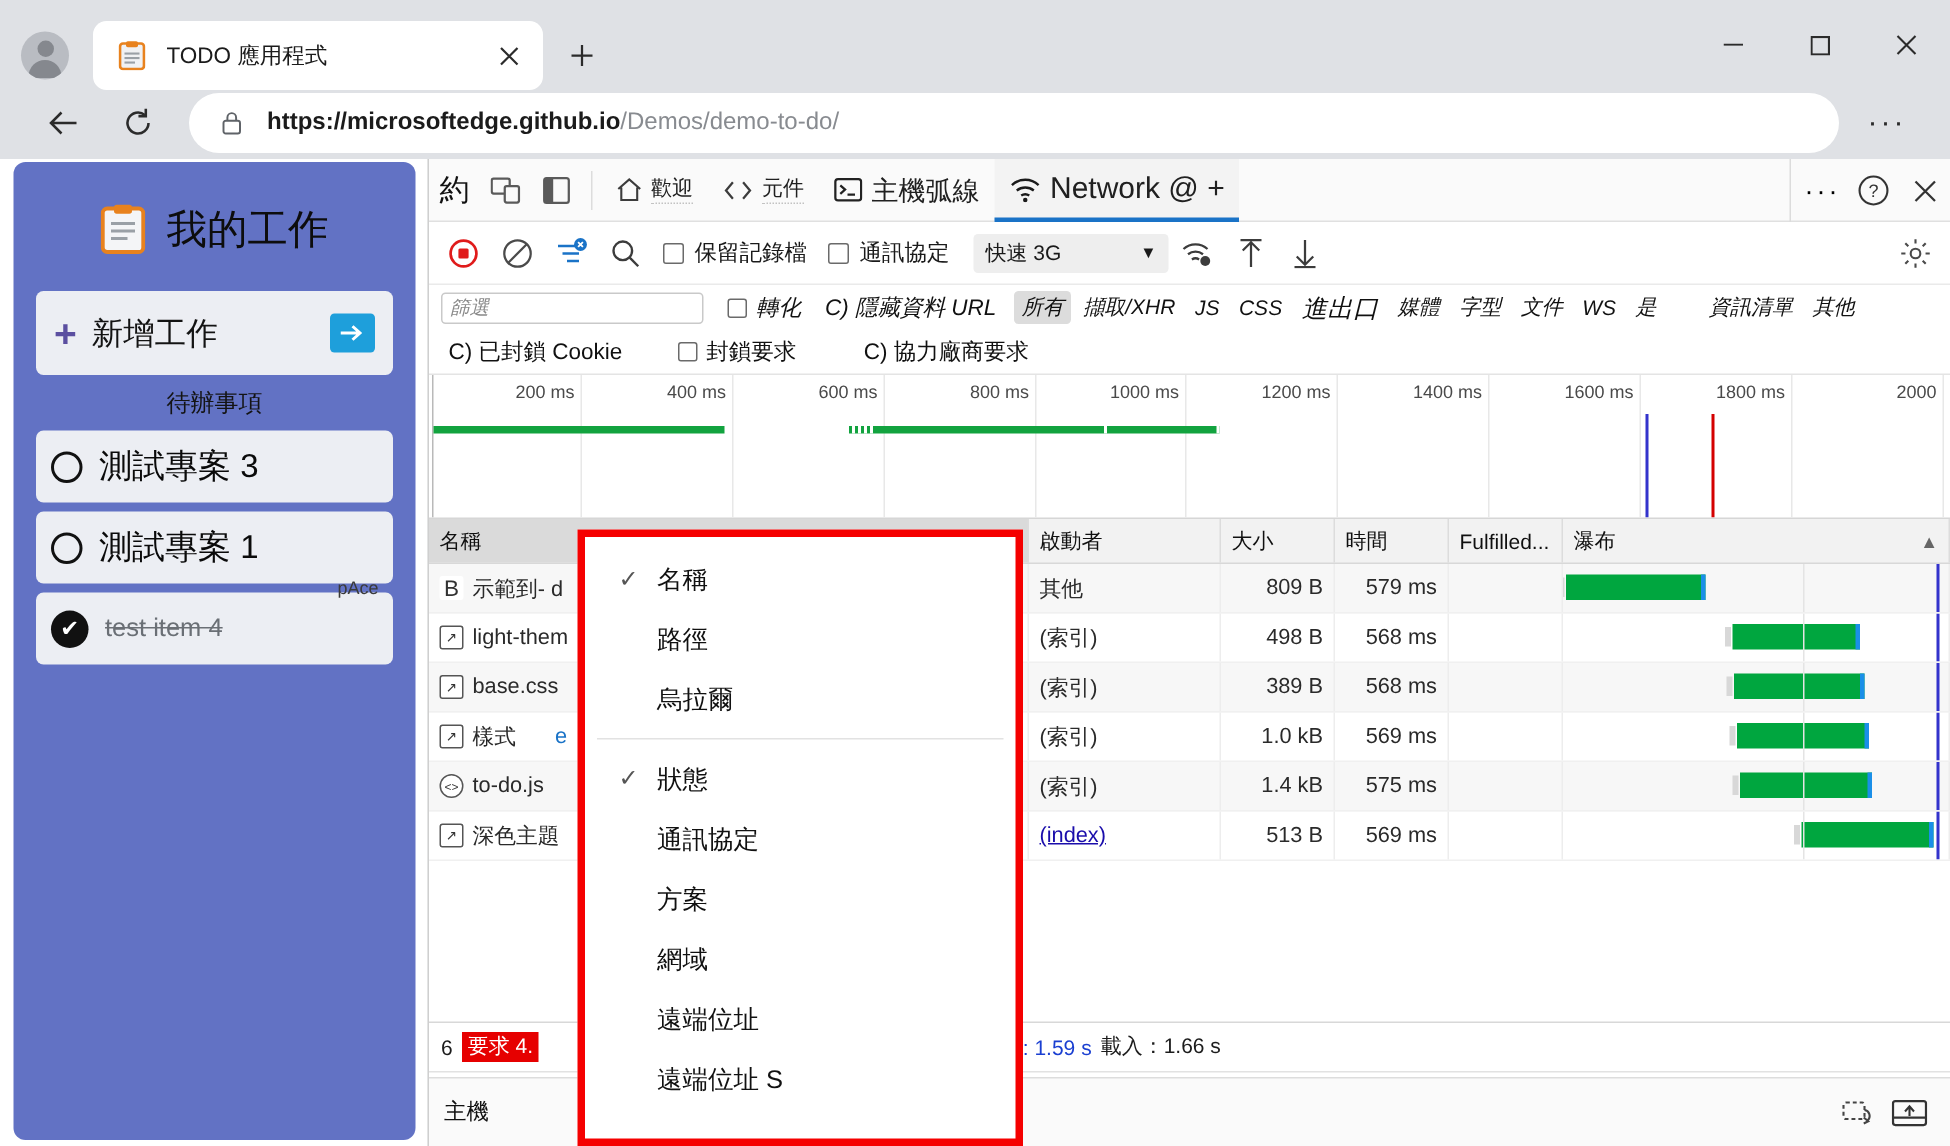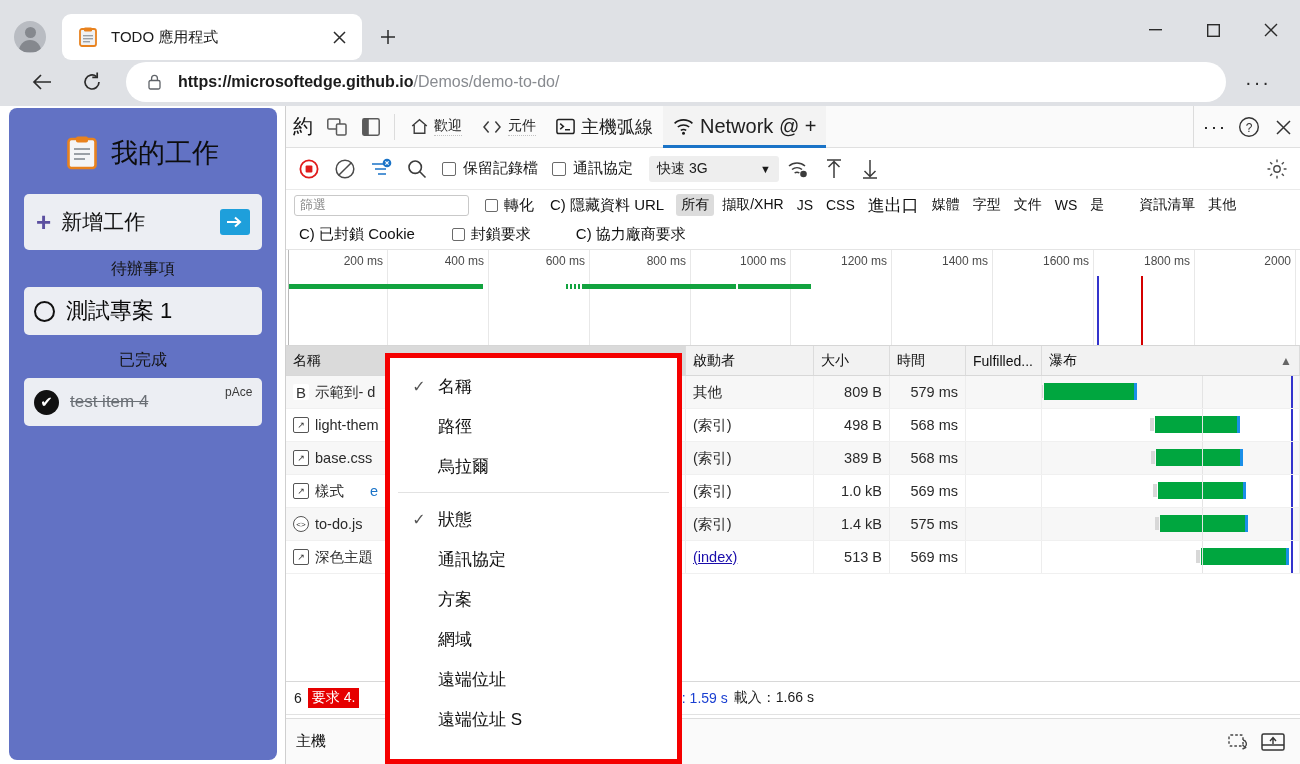--- a/index.html
+++ b/index.html
@@ -175,21 +175,21 @@
   .tb-check .box { width: 14px; height: 14px; border: 1.6px solid #6a6a6a; border-radius: 2px; }
   #throttle-select {
     margin-left: 8px; width: 130px; height: 26px; background: #eeeeee;
     border-radius: 3px; display: flex; align-items: center; justify-content: space-between;
     padding: 0 8px; font-size: 14px; color: #1a1a1a; cursor: pointer;
   }
   #dt-toolbar .spacer { flex: 1 1 auto; }
 
   #dt-filterbar {
     height: 30px; display: flex; align-items: center; padding: 0 8px;
-    font-size: 14px; color: #111; gap: 2px;
+    font-size: 14px; color: #111; gap: 2px; font-style: italic;
   }
   #filter-input {
     width: 175px; height: 21px; border: 1px solid #c9c9c9; border-radius: 3px;
     background: #fff; font-size: 13px; color: #8a8a8a; padding: 0 5px;
     display: flex; align-items: center;
   }
   .fl-check { display: flex; align-items: center; gap: 6px; font-size: 15px; cursor: pointer; margin-left: 14px;}
   .fl-check .box { width: 13px; height: 13px; border: 1.5px solid #6a6a6a; border-radius: 2px; }
   .ftype { padding: 2px 5px; font-size: 14px; cursor: pointer; border-radius: 3px; color: #111; white-space: nowrap;}
   .ftype.sel { background: #dcdcdc; }
@@ -384,23 +384,26 @@
           <svg width="16" height="12" viewBox="0 0 16 12">
               <path d="M0 6 H12 M8 1.5 L13 6 L8 10.5" stroke="#fff" stroke-width="2" fill="none"></path>
             </svg>
         </span>
       </div>
 
       <div id="todo-sections">
           <div class="section-label">待辦事項</div>
           <div class="todo-item">
             <span class="circle"></span>
+            <span class="txt">測試專案 3</span>
+          </div>
+          <div class="todo-item">
+            <span class="circle"></span>
             <span class="txt">測試專案 1</span>
           </div>
-          <div class="section-label">已完成</div>
           <div class="todo-item done">
             <span class="check-circle">✔</span>
             <span class="txt">test item 4</span>
           </div>
         </div>
     </div>
   </div>
 
   <div id="devtools">
 

